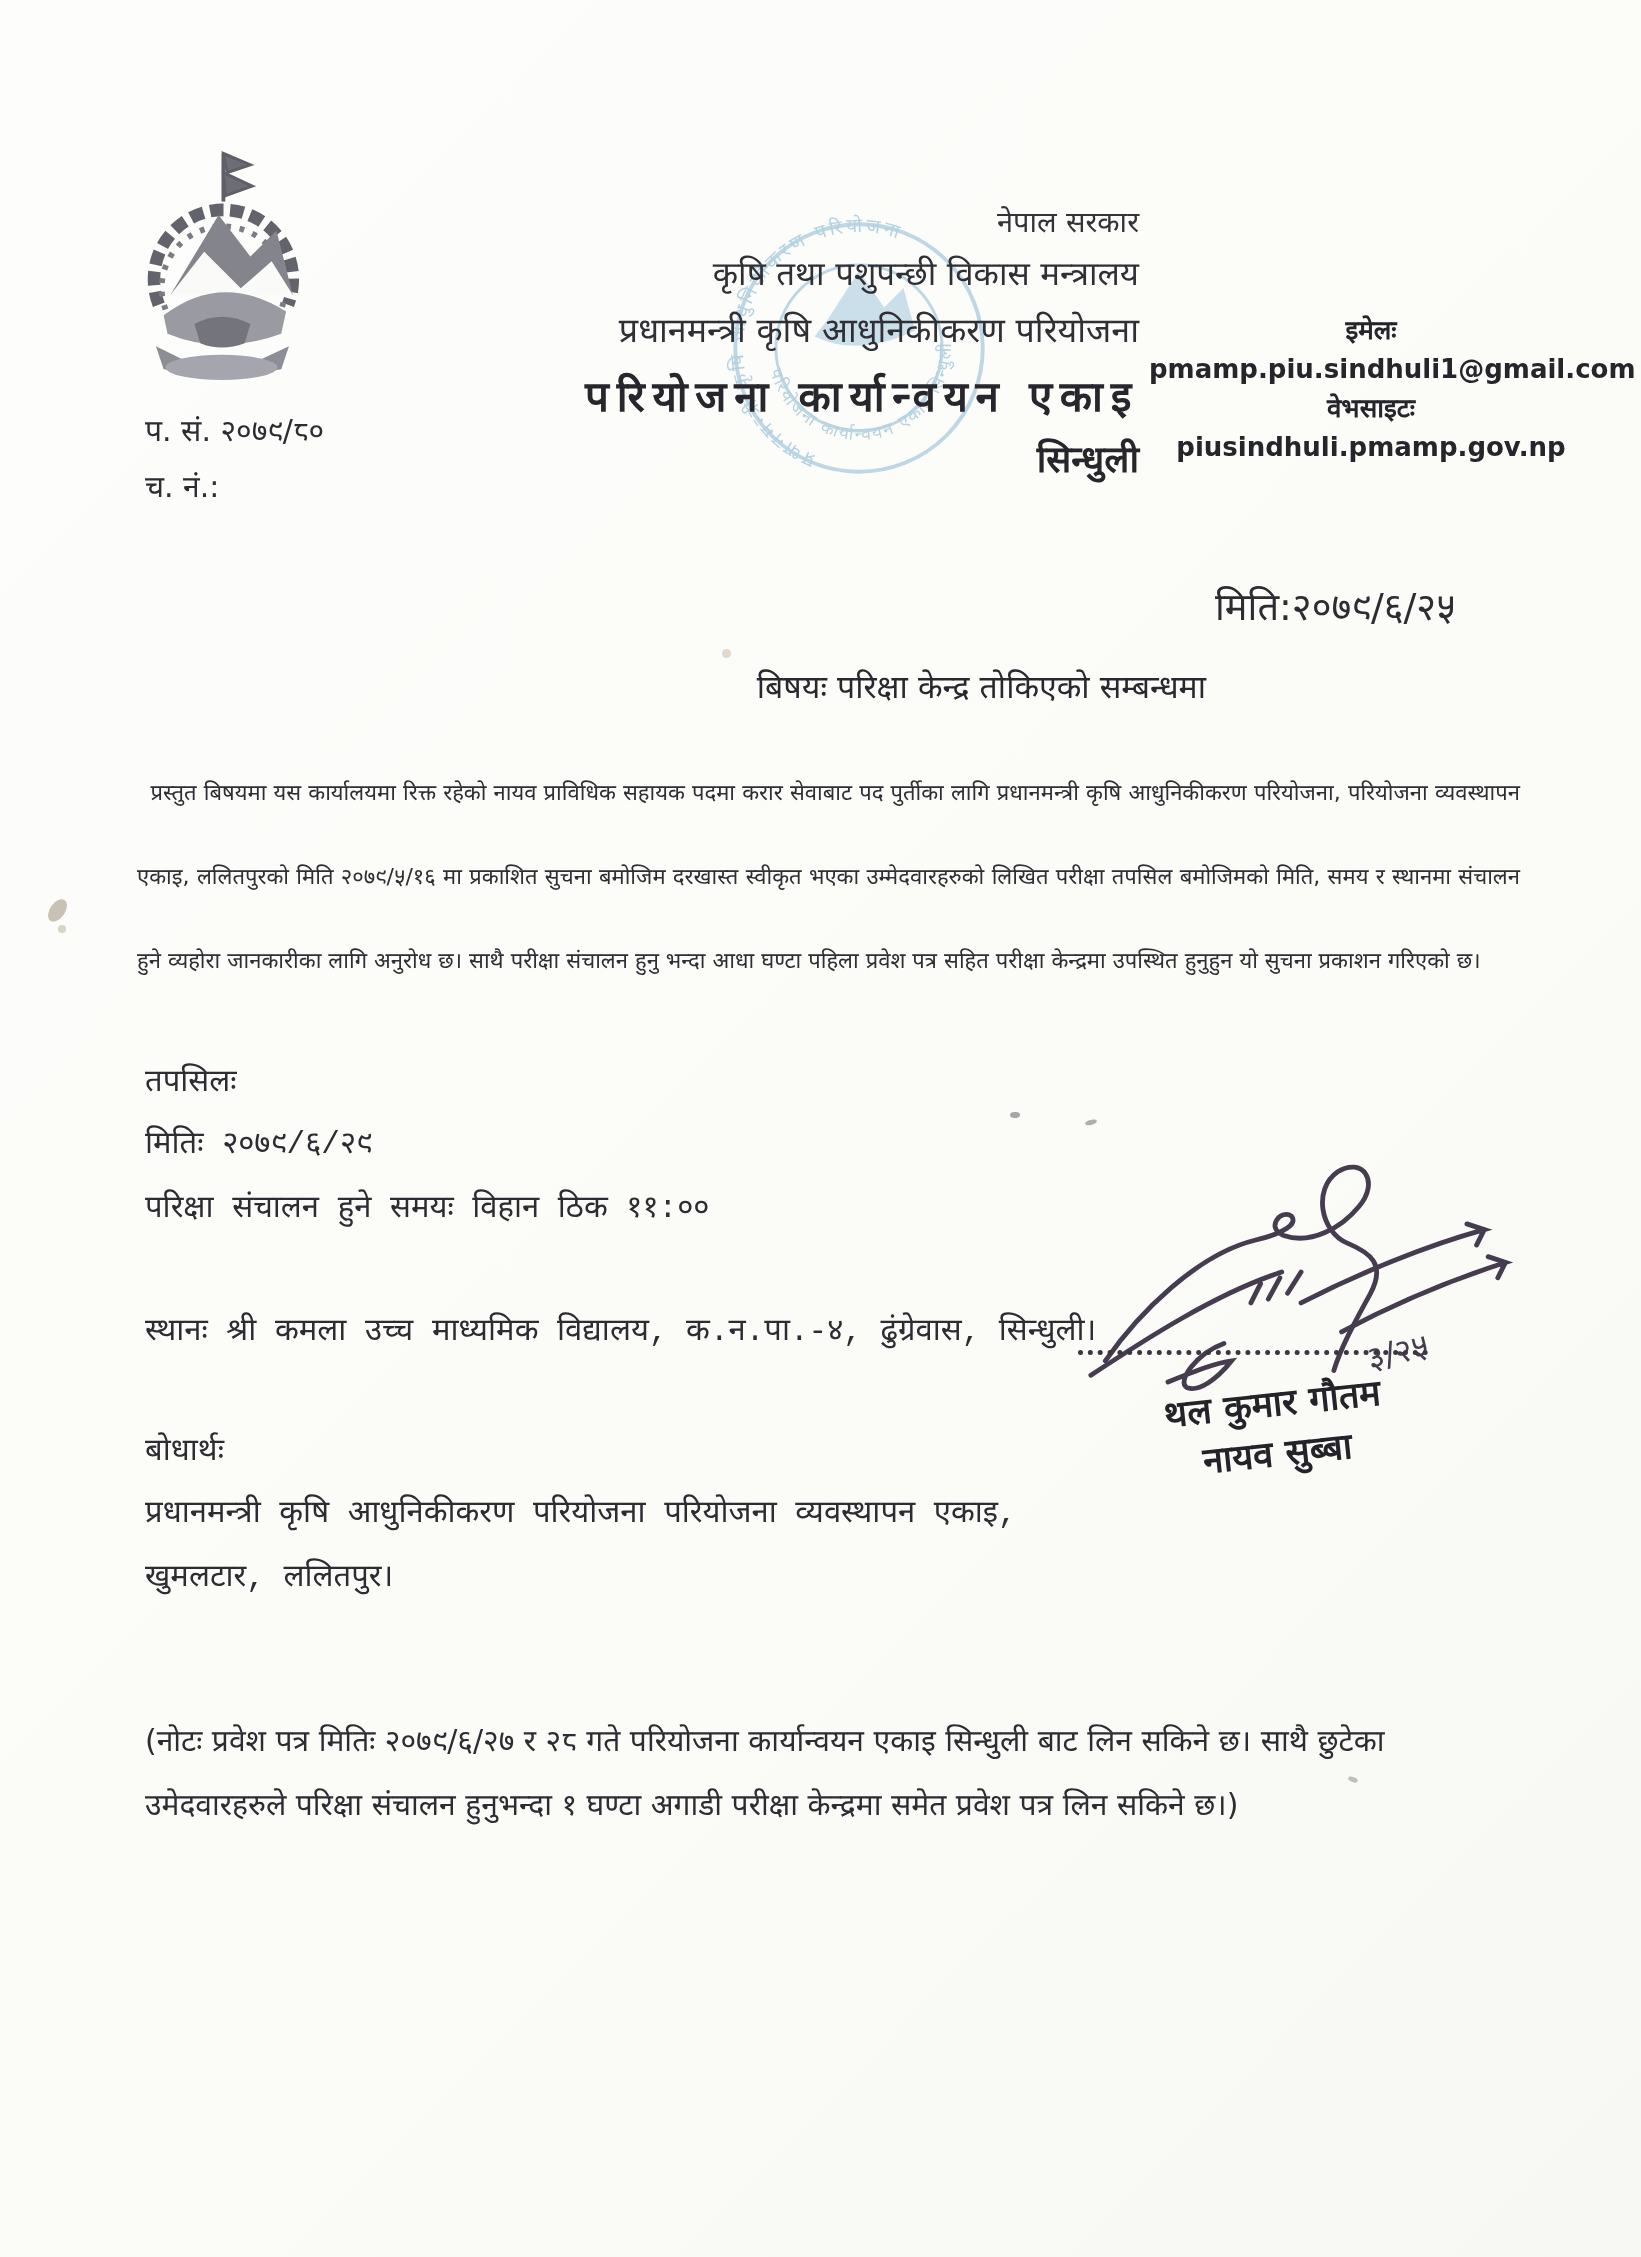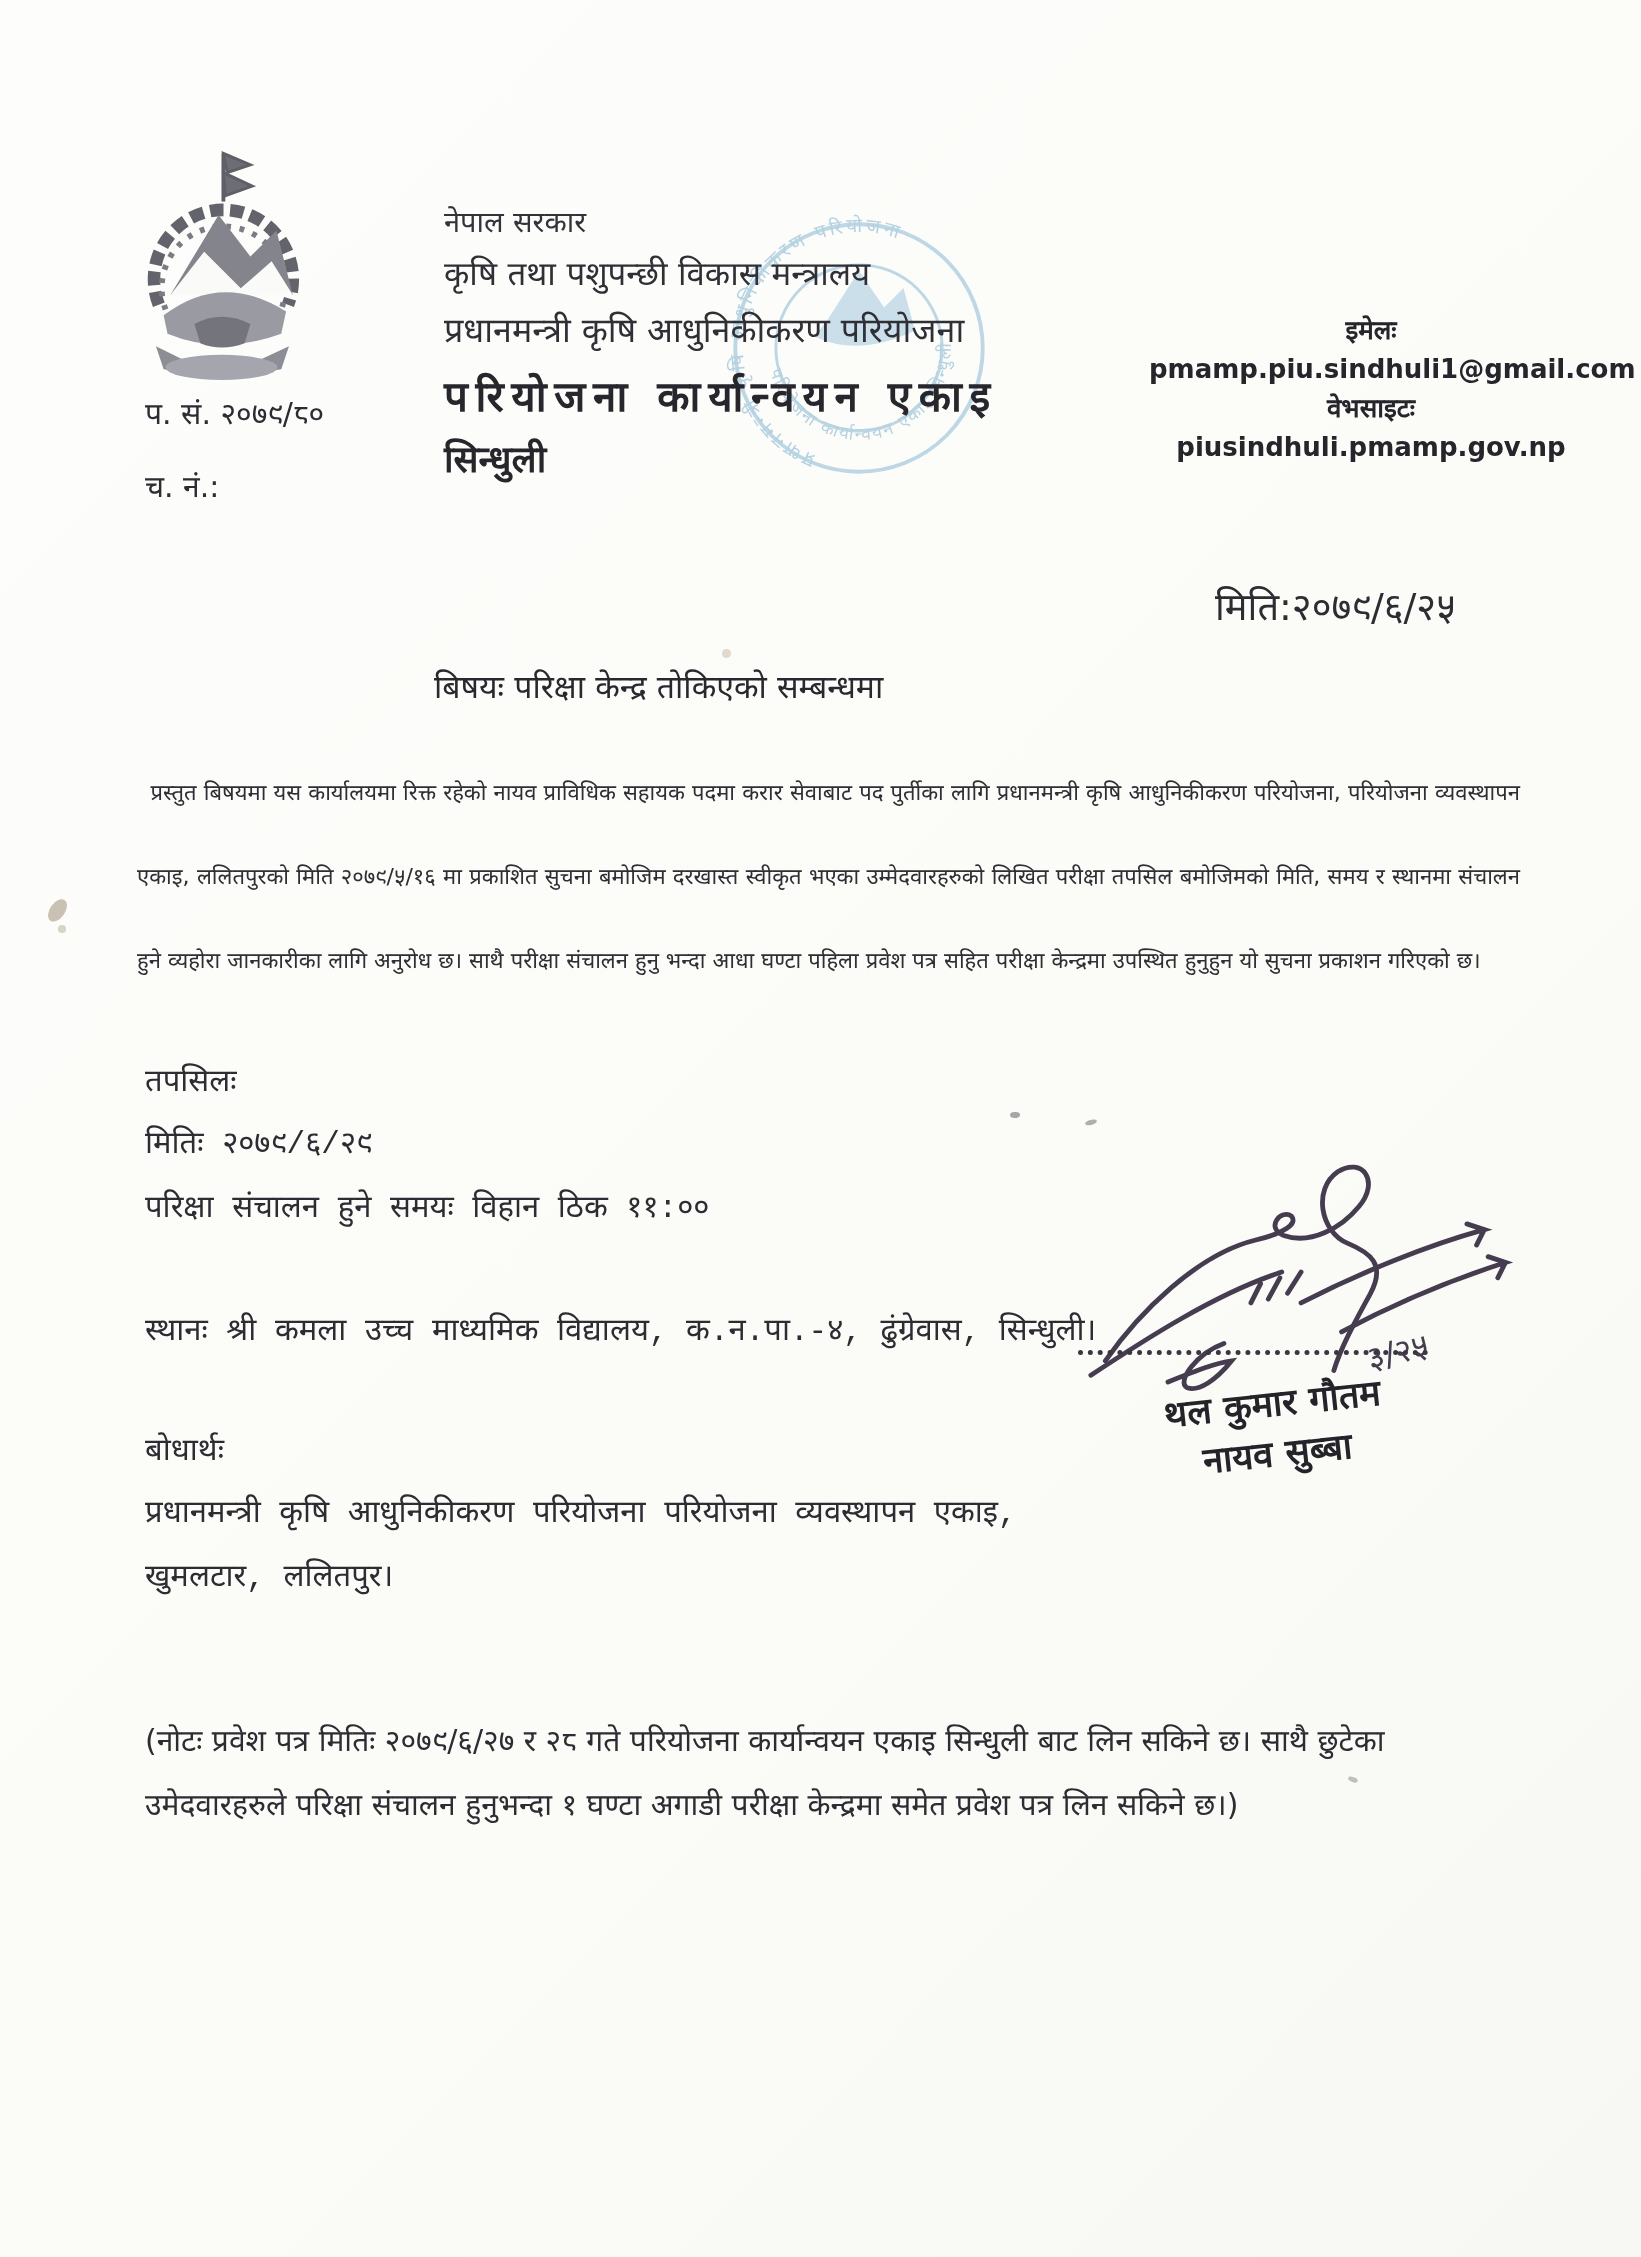--- a/index.html
+++ b/index.html
@@ -1,21 +1,21 @@
 <!DOCTYPE html>
 <html lang="ne"><head>
 <meta charset="utf-8">
 <style>
   html,body{margin:0;padding:0;}
   body{background:#e8e8e6;font-family:"DejaVu Sans","Liberation Sans",sans-serif;}
   .page{position:relative;width:1641px;height:2257px;margin:0 auto;
         background:linear-gradient(135deg,#fdfdfb 0%,#fbfbf8 60%,#f7f7f3 100%);
         overflow:hidden;color:#2e2e34;}
   .abs{position:absolute;}
-  .center{text-align:left;}
+  .center{text-align:right;}
 
   
   .hdr-line1{font-size:29px;color:#33333a;}
   .hdr-line2{font-size:33px;margin-top:9.7px;color:#2f2f36;}
   .hdr-line3{font-size:34px;margin-top:11.6px;color:#2f2f36;}
   .hdr-line4{font-size:42px;margin-top:13.5px;font-weight:bold;letter-spacing:7.7px;color:#26262c;}
   .hdr-line5{font-size:37px;margin-top:9.7px;font-weight:bold;color:#26262c;}
 
   .contact{width:444px;text-align:center;line-height:39px;}
   .contact .phone{font-size:27px;font-weight:600;color:#2b2b31;}
@@ -93,21 +93,21 @@
     <div class="hdr-line3">प्रधानमन्त्री कृषि आधुनिकीकरण परियोजना</div>
     <div class="hdr-line4">परियोजना कार्यान्वयन एकाइ</div>
     <div class="hdr-line5">सिन्धुली</div>
   </div>
 
   <div class="abs contact" style="left:1149px;top:311px;">
     <div class="row">इमेलः pmamp.piu.sindhuli1@gmail.com</div>
     <div class="row">वेभसाइटः piusindhuli.pmamp.gov.np</div>
   </div>
 
-  <div class="abs refno" style="left:145px;top:392px;">प. सं. २०७९/८०</div>
+  <div class="abs refno" style="left:145px;top:409px;">प. सं. २०७९/८०</div>
   <div class="abs refno" style="left:145px;top:465px;">च. नं.:</div>
 
   <div class="abs dateline" style="left:1215px;top:579px;">मिति:२०७९/६/२५</div>
 
   <div class="abs center subject" style="left:434px;top:664px;width:772px;">बिषयः परिक्षा केन्द्र तोकिएको सम्बन्धमा</div>
 
   <div class="abs bodytext" style="left:137px;top:751px;">प्रस्तुत बिषयमा यस कार्यालयमा रिक्त रहेको नायव प्राविधिक सहायक पदमा करार सेवाबाट पद पुर्तीका लागि प्रधानमन्त्री कृषि आधुनिकीकरण परियोजना, परियोजना व्यवस्थापन एकाइ, ललितपुरको मिति २०७९/५/१६ मा प्रकाशित सुचना बमोजिम दरखास्त स्वीकृत भएका उम्मेदवारहरुको लिखित परीक्षा तपसिल बमोजिमको मिति, समय र स्थानमा संचालन हुने व्यहोरा जानकारीका लागि अनुरोध छ।  साथै परीक्षा संचालन हुनु भन्दा आधा घण्टा पहिला प्रवेश पत्र सहित परीक्षा केन्द्रमा उपस्थित हुनुहुन यो सुचना प्रकाशन गरिएको छ।</div>
 
   <div class="abs tapasil" style="left:145px;top:1058px;">तपसिलः</div>
   <div class="abs tapasil" style="left:145px;top:1120px;">मितिः २०७९/६/२९</div>

